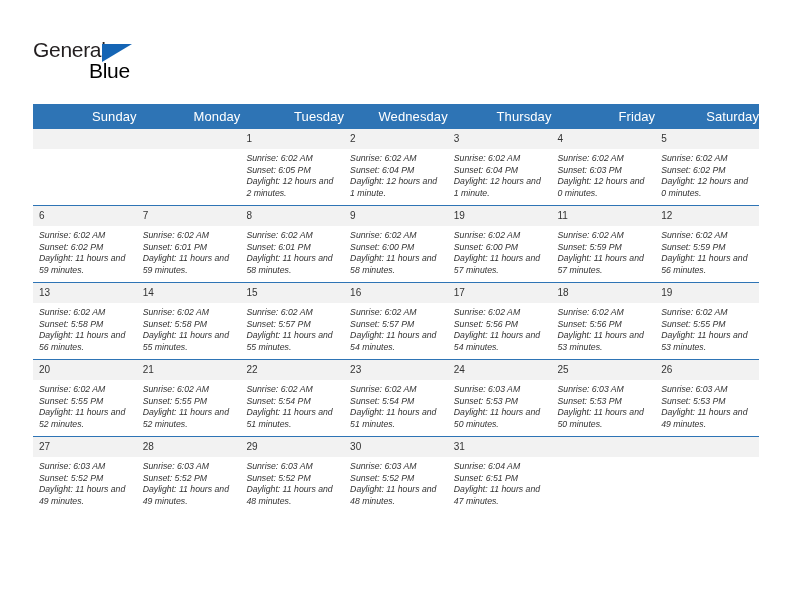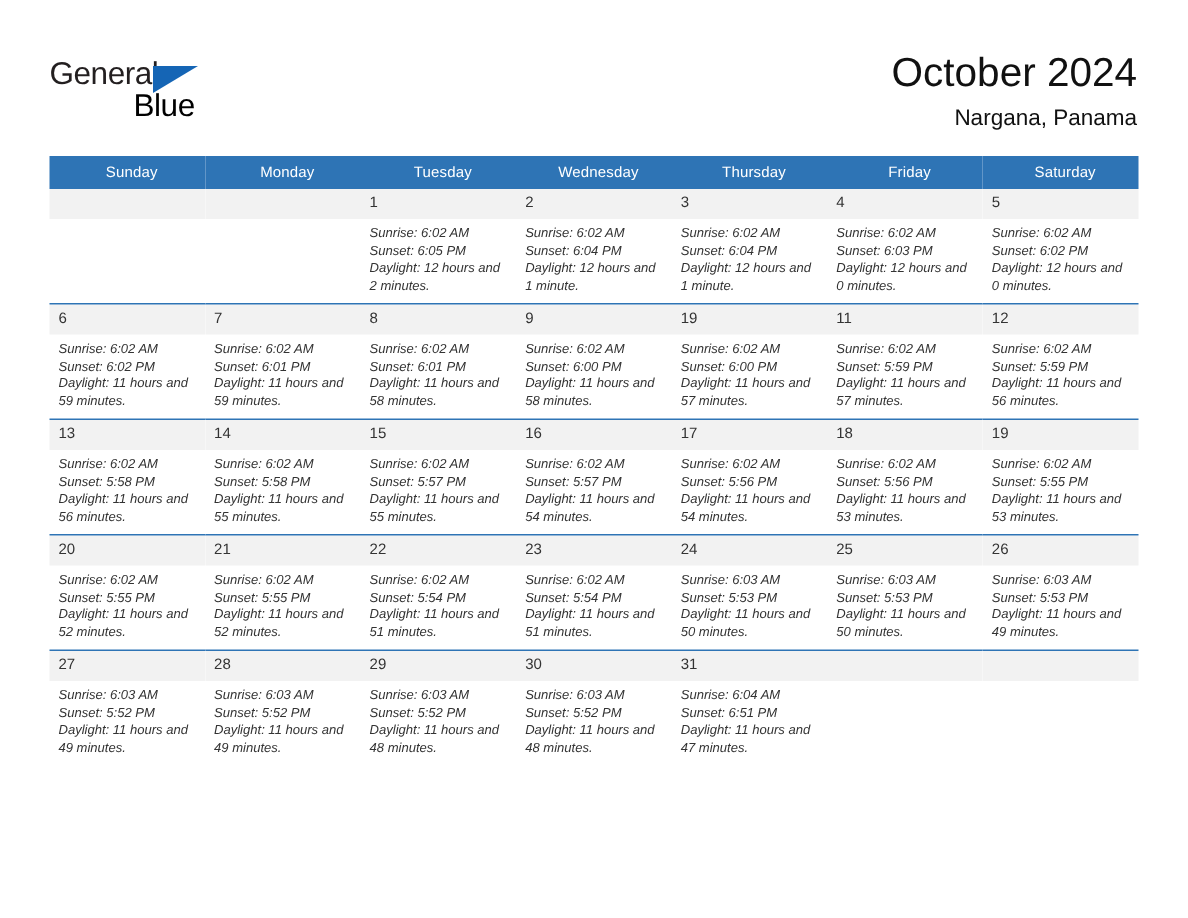--- a/index.html
+++ b/index.html
@@ -88,23 +88,23 @@
     position: absolute;
     left: 33px;
     top: 104px;
     width: 726px;
     border-collapse: collapse;
     table-layout: fixed;
   }
   .calendar th {
     background: #2e74b5;
     color: #ffffff;
-    font-size: 10px;
+    font-size: 13px;
     font-weight: normal;
-    text-align: center;
+    text-align: right;
     padding: 5px 0 5px 6px;
     height: 12px;
     letter-spacing: 0.1px;
   }
   .calendar td {
     vertical-align: top;
     padding: 0;
     border-top: 1.4px solid #2e74b5;
     height: 76px;
     width: 103.7px;
@@ -144,24 +144,20 @@
 <div class="page">
 
   <div class="header">
 
     <div class="logo">
       <span class="logo-general">General</span>
       <span class="logo-triangle"></span>
       <span class="logo-blue">Blue</span>
     </div>
 
-    <div class="title-block">
-      <div class="cal-title">October 2024</div>
-      <div class="cal-subtitle">Nargana, Panama</div>
-    </div>
 
   </div>
 
   <table class="calendar">
     <thead>
       <tr>
         <th>Sunday</th>
         <th>Monday</th>
         <th>Tuesday</th>
         <th>Wednesday</th>

